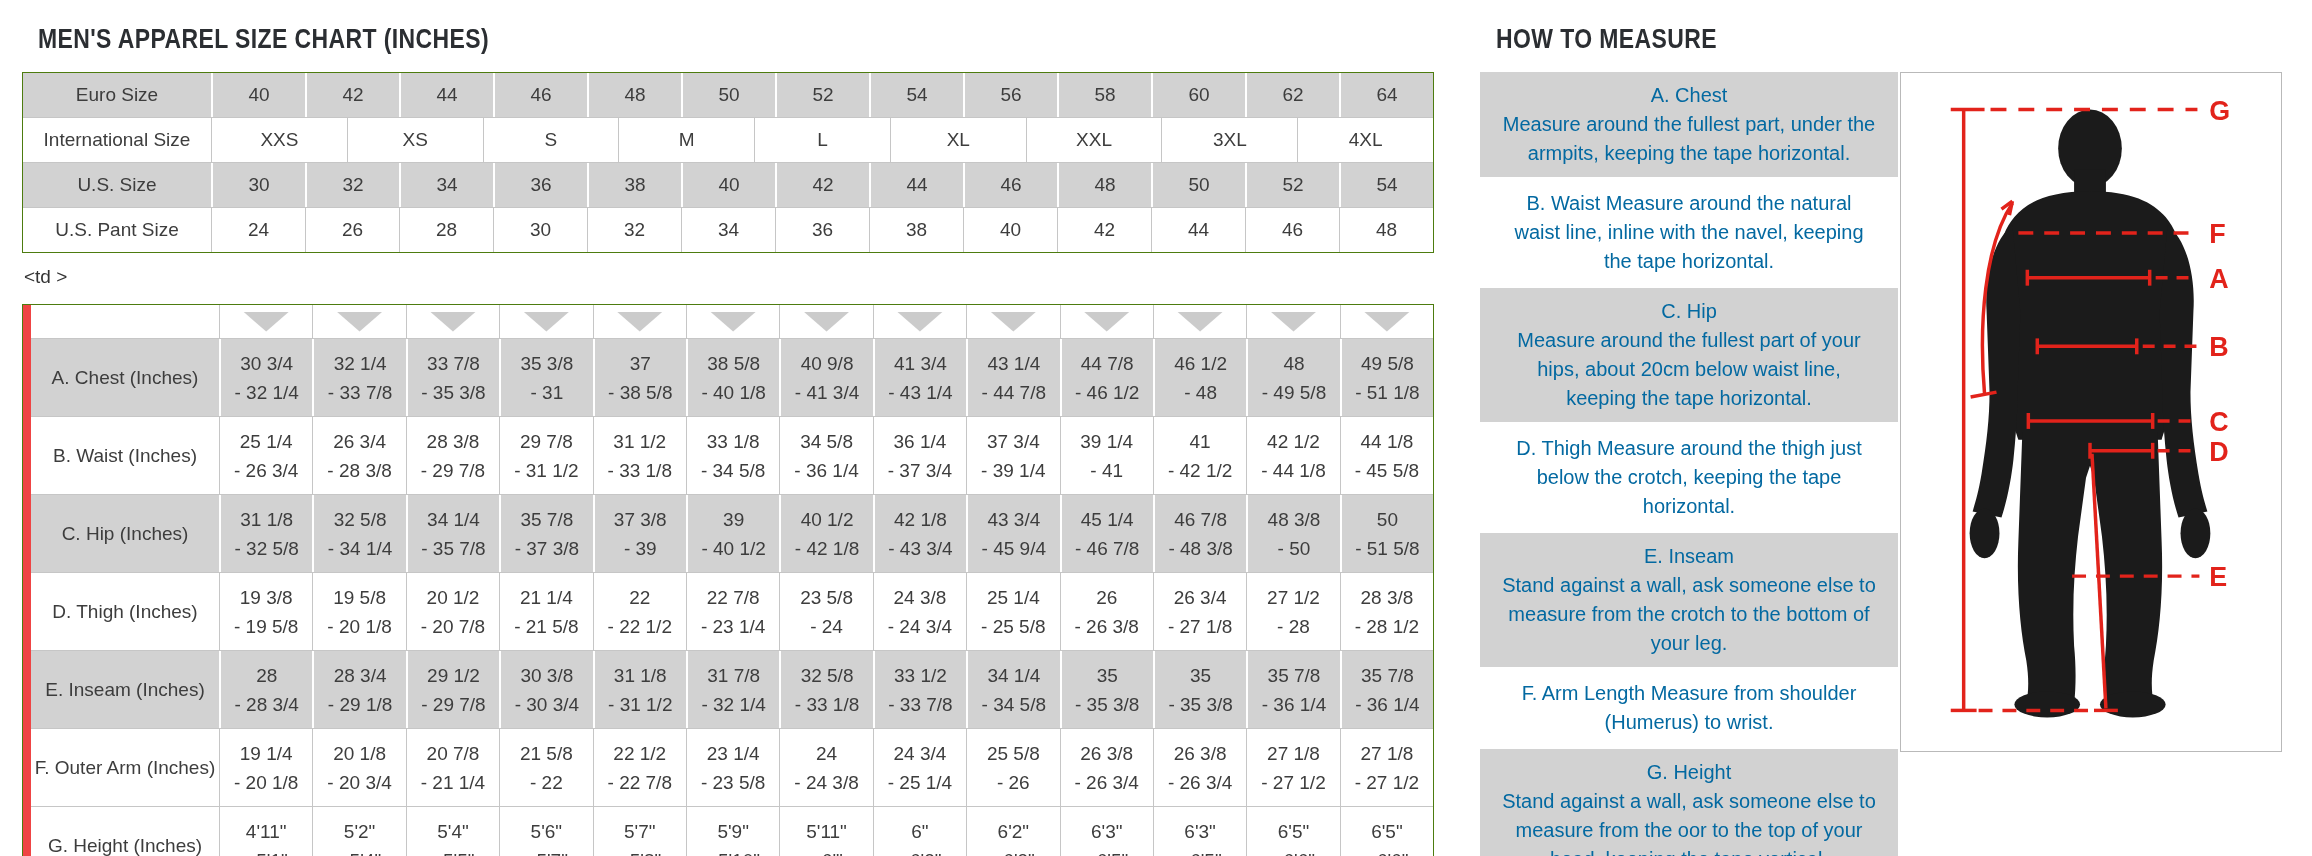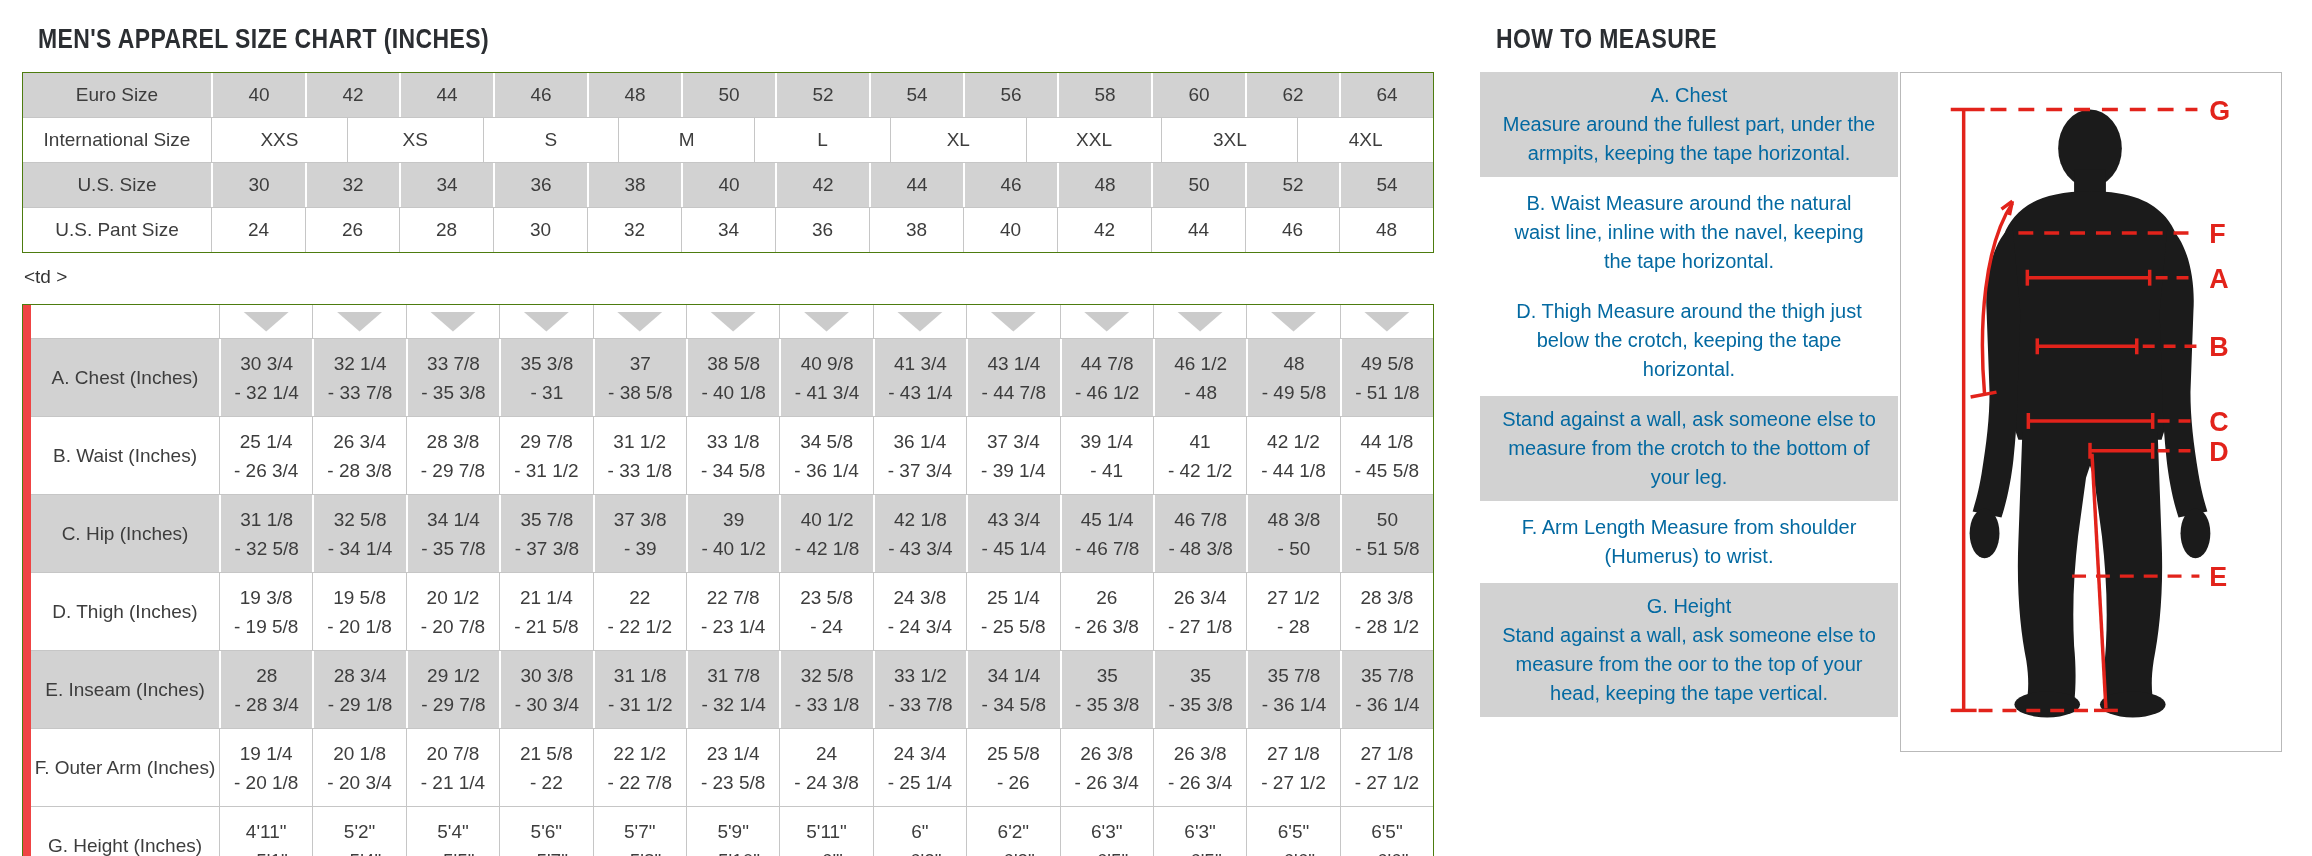--- a/index.html
+++ b/index.html
@@ -293,21 +293,21 @@
         <div class="cell dcell range-cell">
           <div class="range-line">40 1/2</div>
           <div class="range-line">- 42 1/8</div>
         </div>
         <div class="cell dcell range-cell">
           <div class="range-line">42 1/8</div>
           <div class="range-line">- 43 3/4</div>
         </div>
         <div class="cell dcell range-cell">
           <div class="range-line">43 3/4</div>
-          <div class="range-line">- 45 1/4</div>
+          <div class="range-line">- 45 9/4</div>
         </div>
         <div class="cell dcell range-cell">
           <div class="range-line">45 1/4</div>
           <div class="range-line">- 46 7/8</div>
         </div>
         <div class="cell dcell range-cell">
           <div class="range-line">46 7/8</div>
           <div class="range-line">- 48 3/8</div>
         </div>
         <div class="cell dcell range-cell">
@@ -546,24 +546,29 @@
   <h1 class="section-title"><span class="cond">HOW TO MEASURE</span></h1>
   <div class="panels">
     <div class="instructions">
         <div class="hm-item gray">
           <div class="hm-title">A. Chest</div>
           <div class="hm-body">Measure around the fullest part, under the armpits, keeping the tape horizontal.</div>
         </div>
         <div class="hm-item white">
           <div class="hm-body">B. Waist Measure around the natural waist line, inline with the navel, keeping the tape horizontal.</div>
         </div>
+        <div class="hm-item gray">
+          <div class="hm-title">C. Hip</div>
+          <div class="hm-body">Measure around the fullest part of your hips, about 20cm below waist line, keeping the tape horizontal.</div>
+        </div>
         <div class="hm-item white">
           <div class="hm-body">D. Thigh Measure around the thigh just below the crotch, keeping the tape horizontal.</div>
         </div>
         <div class="hm-item gray">
+          <div class="hm-title">E. Inseam</div>
           <div class="hm-body">Stand against a wall, ask someone else to measure from the crotch to the bottom of your leg.</div>
         </div>
         <div class="hm-item white">
           <div class="hm-body">F. Arm Length Measure from shoulder (Humerus) to wrist.</div>
         </div>
         <div class="hm-item gray">
           <div class="hm-title">G. Height</div>
           <div class="hm-body">Stand against a wall, ask someone else to measure from the oor to the top of your head, keeping the tape vertical.</div>
         </div>
       </div>

